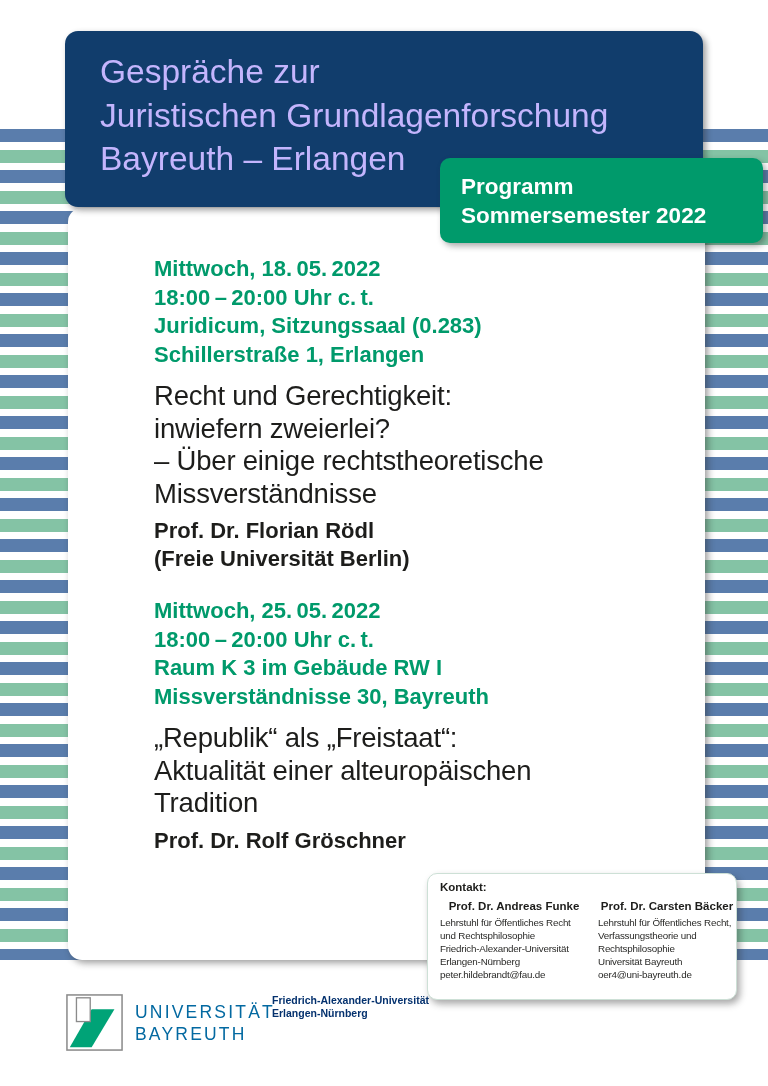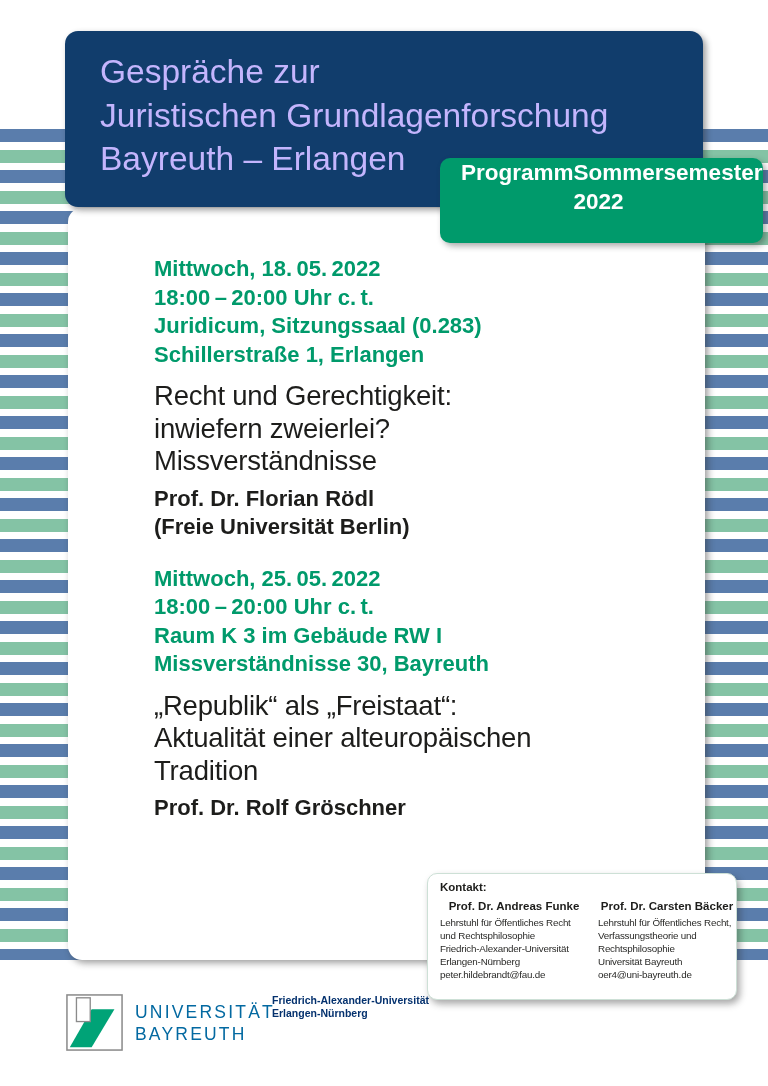--- a/index.html
+++ b/index.html
@@ -39,21 +39,21 @@
     box-shadow:3px 3px 6px rgba(40,40,40,.45);
     padding:19px 0 0 35px; box-sizing:border-box;
   }
   .header-box div { color:#c4b5fd; font-size:33.5px; font-weight:300; line-height:43.5px; }
 
   
   .badge {
     position:absolute; left:440px; top:158px; width:323px; height:85px; z-index:4;
     background:var(--green); border-radius:10px;
     box-shadow:3px 3px 6px rgba(40,40,40,.4);
-    display:flex; justify-content:center;
+    display:flex; flex-direction:column; justify-content:center;
     padding-left:21px; box-sizing:border-box;
   }
   .badge div { color:#ffffff; font-size:22.5px; font-weight:700; line-height:29px; }
 
   
   .contact {
     position:absolute; left:427px; top:873px; width:310px; height:127px; z-index:5;
     background:#ffffff; border:1px solid var(--contactborder); border-radius:10px;
     box-shadow:3px 4px 7px rgba(40,40,40,.4);
     padding:7px 12px; box-sizing:border-box;
@@ -92,20 +92,21 @@
     <div class="event">
       <div class="event-meta">
         <div>Mittwoch, 18. 05. 2022</div>
         <div>18:00 – 20:00 Uhr c. t.</div>
         <div>Juridicum, Sitzungssaal (0.283)</div>
         <div>Schillerstraße 1, Erlangen</div>
       </div>
       <div class="event-title">
         <div>Recht und Gerechtigkeit:</div>
         <div>inwiefern zweierlei?</div>
+        <div>– Über einige rechtstheoretische</div>
         <div>Missverständnisse</div>
       </div>
       <div class="event-speaker">
         <div>Prof. Dr. Florian Rödl</div>
         <div>(Freie Universität Berlin)</div>
       </div>
     </div>
 
     <div class="event">
       <div class="event-meta">

